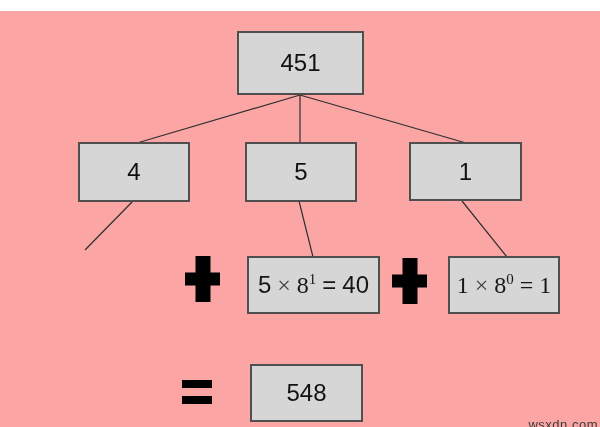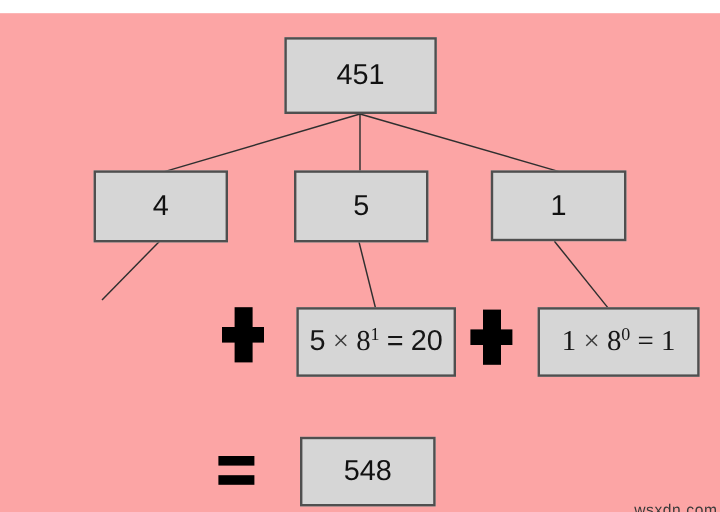--- a/index.html
+++ b/index.html
@@ -104,21 +104,21 @@
     text-align: center;
   }
 
   
   #box-root  { left: 237px; top: 20px;  width: 127px; height: 64px; }
   #box-d4    { left: 78px;  top: 131px; width: 112px; height: 60px; }
   #box-d5    { left: 245px; top: 131px; width: 112px; height: 60px; }
   #box-d1    { left: 409px; top: 131px; width: 113px; height: 59px; }
   #box-t1    { left: 10px;  top: 238px; width: 147px; height: 58px; }
   #box-t2    { left: 247px; top: 245px; width: 133px; height: 58px; }
-  #box-t3    { left: 448px; top: 245px; width: 135px; height: 58px; }
+  #box-t3    { left: 448px; top: 245px; width: 112px; height: 58px; }
   #box-total { left: 250px; top: 353px; width: 113px; height: 58px; }
   #plus-1    { left: 185px; top: 245px; }
   #plus-2    { left: 392px; top: 247px; }
 </style>
 </head>
 <body>
 
 <div id="canvas">
 
   <svg id="lines" viewBox="0 0 600 427" xmlns="http://www.w3.org/2000/svg">
@@ -141,21 +141,21 @@
     <span class="num">5</span>
   </div>
   <div class="box" id="box-d1">
     <span class="num">1</span>
   </div>
 
 
   <div class="plus" id="plus-1"></div>
 
   <div class="box" id="box-t2">
-    <span class="formula"><span class="sans">5</span><span class="serif times">×</span><span class="serif">8</span><span class="serif sup">1</span><span class="sans eq">=</span><span class="sans">20</span></span>
+    <span class="formula"><span class="sans">5</span><span class="serif times">×</span><span class="serif">8</span><span class="serif sup">1</span><span class="sans eq">=</span><span class="sans">40</span></span>
   </div>
 
   <div class="plus" id="plus-2"></div>
 
   <div class="box term3" id="box-t3">
     <span class="formula"><span class="sans">1</span><span class="serif times">×</span><span class="serif">8</span><span class="serif sup">0</span><span class="sans eq">=</span><span class="sans">1</span></span>
   </div>
 
   <div class="equals">
     <div class="bar"></div>

